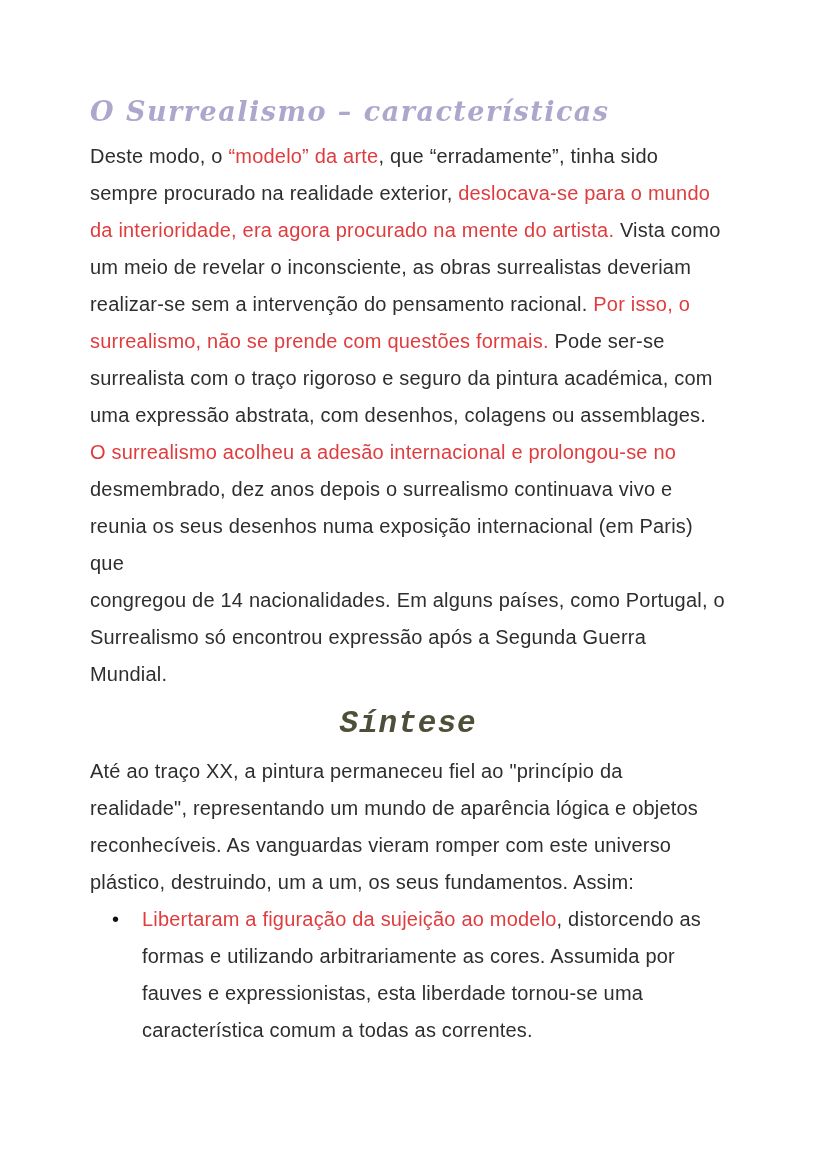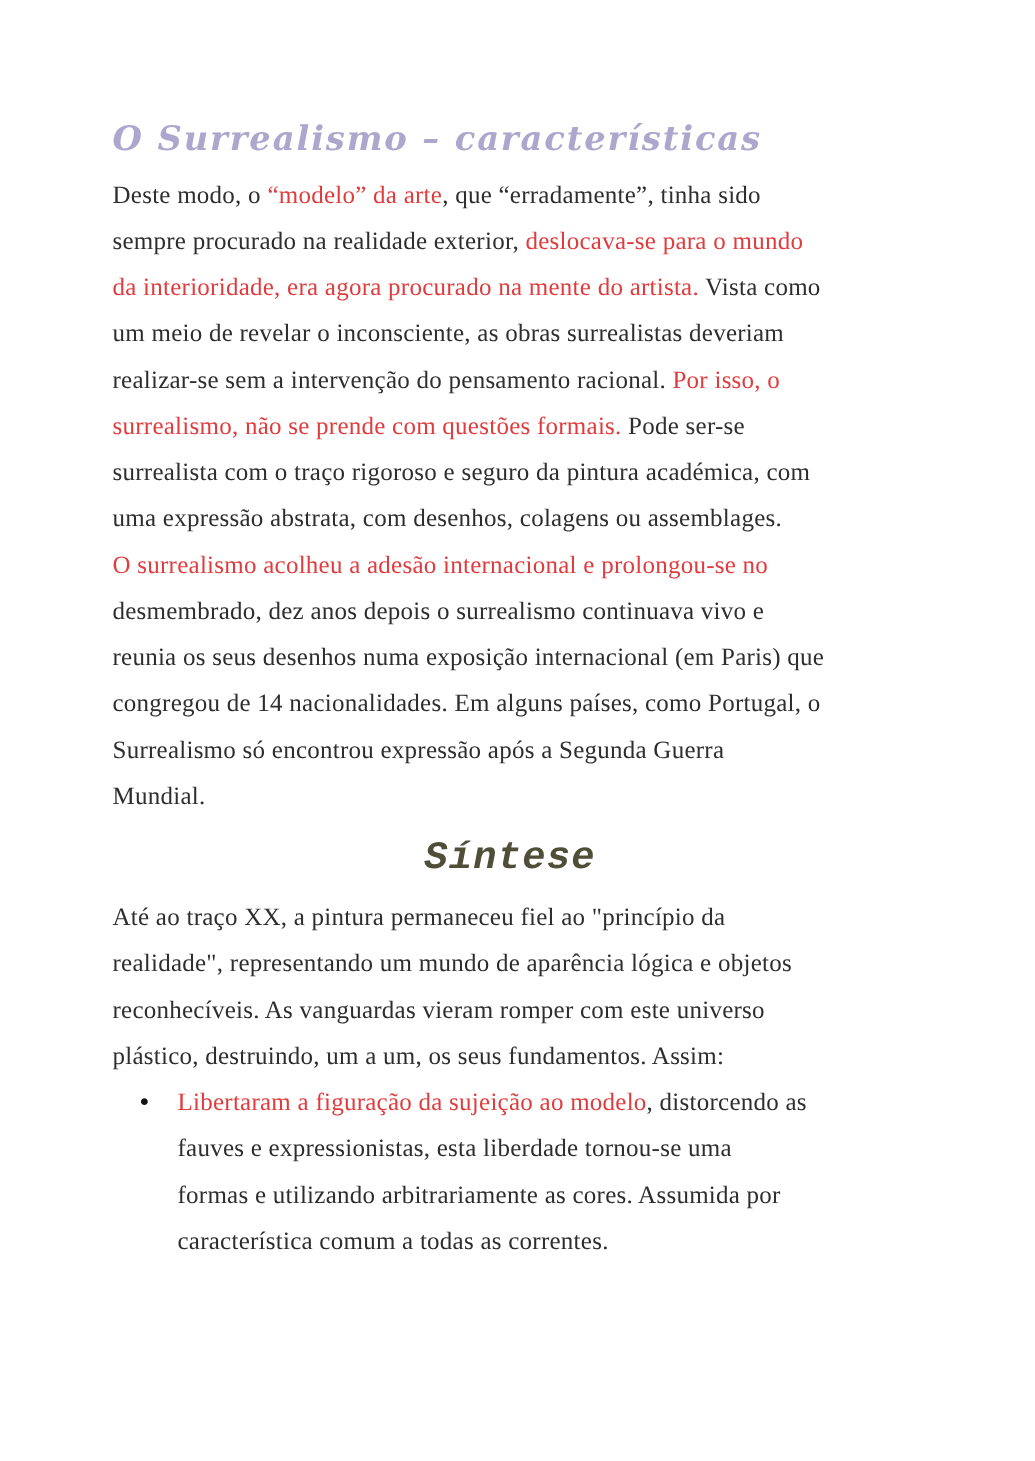--- a/index.html
+++ b/index.html
@@ -44,21 +44,20 @@
   }
   .para {
     margin: 0;
   }
   .line {
     font-size: 20px;
     line-height: 37px;
     letter-spacing: 0.2px;
     white-space: pre-wrap;
     color: var(--body-color, #2e2e2e);
-    font-family: Liberation Serif, serif;
   }
   .line .body { color: var(--body-color, #2e2e2e); }
   .line .red  { color: var(--red, #e03c3e); }
   .bullet-item {
     display: flex;
     align-items: flex-start;
     padding-left: 22px;
   }
   .bullet-dot {
     flex: none;
@@ -100,20 +99,20 @@
         <div class="line"><span class="body">Até ao traço XX, a pintura permaneceu fiel ao "princípio da</span></div>
         <div class="line"><span class="body">realidade", representando um mundo de aparência lógica e objetos</span></div>
         <div class="line"><span class="body">reconhecíveis. As vanguardas vieram romper com este universo</span></div>
         <div class="line"><span class="body">plástico, destruindo, um a um, os seus fundamentos. Assim:</span></div>
       </div>
 
     <div class="bullet-item">
       <span class="bullet-dot">•</span>
       <div class="bullet-lines">
           <div class="line"><span class="red">Libertaram a figuração da sujeição ao modelo</span><span class="body">, distorcendo as</span></div>
+          <div class="line"><span class="body">formas e utilizando arbitrariamente as cores. Assumida por</span></div>
           <div class="line"><span class="body">fauves e expressionistas, esta liberdade tornou-se uma</span></div>
-          <div class="line"><span class="body">formas e utilizando arbitrariamente as cores. Assumida por</span></div>
           <div class="line"><span class="body">característica comum a todas as correntes.</span></div>
         </div>
     </div>
 
   </div>
 </div>
 
 </body></html>

